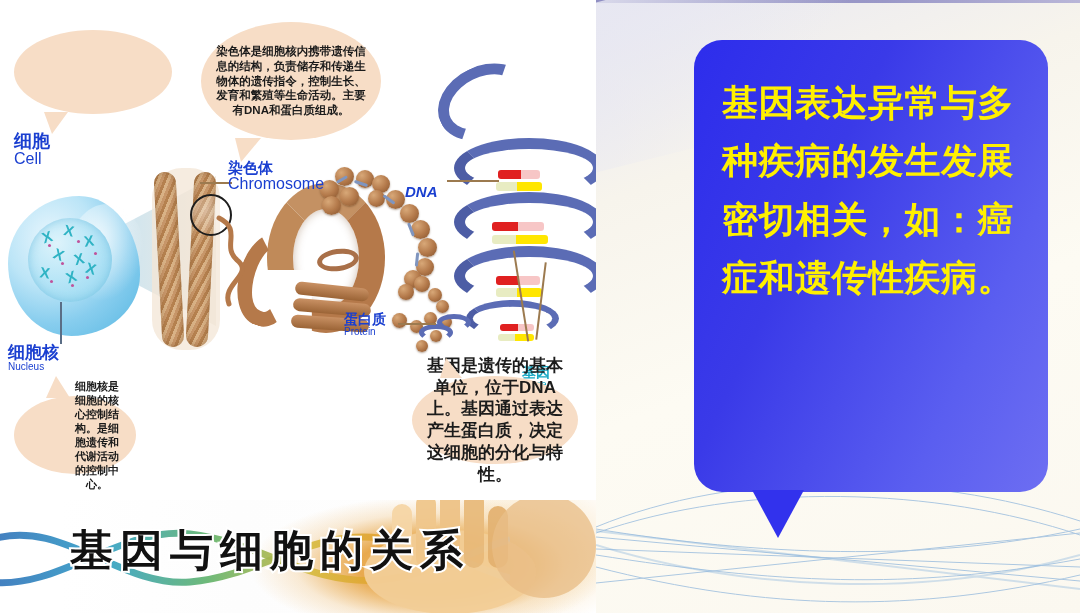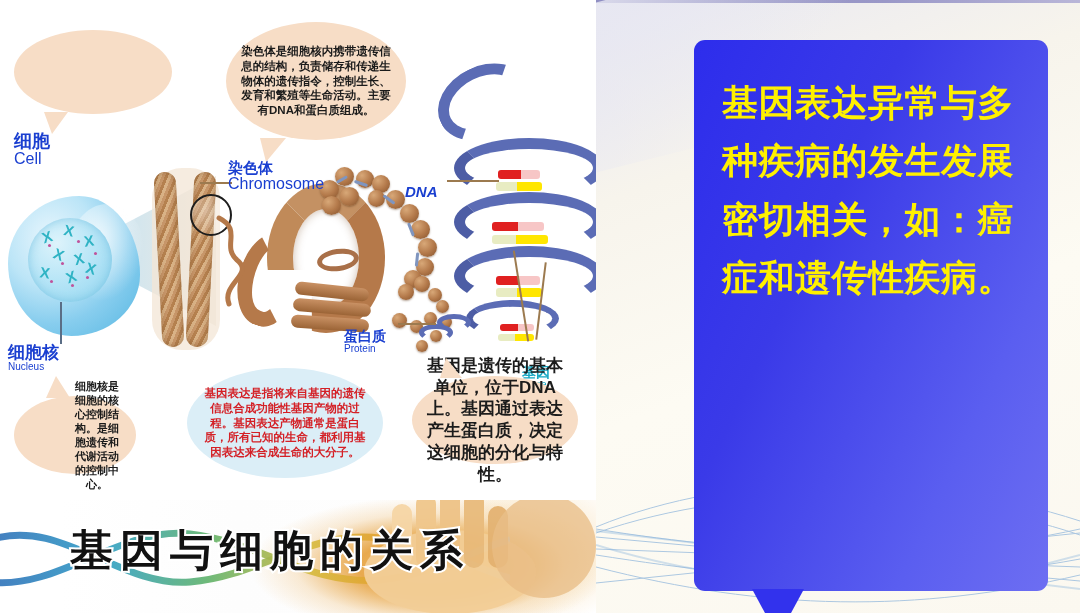--- a/index.html
+++ b/index.html
@@ -186,23 +186,23 @@
     background: linear-gradient(90deg,#8f8ec2,#9a98c8 60%,#b9b6d8);
   }
   #right-panel .glow {
     position:absolute; left:-40px; top:-30px; width:340px; height:170px;
     background: linear-gradient(135deg, rgba(231,231,242,.95) 0%, rgba(253,250,240,0) 70%);
     transform: skewY(-14deg);
   }
   .wave-lines { position:absolute; left:0; bottom:0; width:484px; height:150px; }
 
   .blue-bubble {
-    position:absolute; left:98px; top:40px; width:354px; height:551px;
+    position:absolute; left:98px; top:40px; width:354px; height:452px;
     background: linear-gradient(115deg, #2d2dec 0%, #3a3ae8 35%, #5a5ef0 75%, #6d6ef2 100%);
-    border-radius: 11px;
+    border-radius: 28px;
   }
   .blue-bubble .tail {
     position:absolute; left:58px; bottom:-46px; width:0; height:0;
     border-left: 26px solid transparent;
     border-right: 26px solid transparent;
     border-top: 48px solid #3232ed;
   }
   .blue-bubble .bb-text {
     position:absolute; left:28px; top:34px; width:302px;
     color:#fff000;
@@ -327,53 +327,50 @@
 
     <div class="label" style="left:228px;top:160px;width:96px;">
       <div class="cn" style="font-size:15px;">染色体</div>
       <div class="en" style="font-size:16px;">Chromosome</div>
     </div>
 
     <div class="label" style="left:405px;top:184px;width:44px;font-style:italic;">
       <div class="cn" style="font-size:15px;">DNA</div>
     </div>
 
-    <div class="label" style="left:344px;top:329px;width:56px;">
+    <div class="label" style="left:344px;top:312px;width:56px;">
       <div class="cn" style="font-size:14px;">蛋白质</div>
       <div class="en" style="font-size:10px;">Protein</div>
     </div>
 
     <div class="label gene" style="left:522px;top:365px;width:44px;">
       <div class="cn" style="font-size:14px;">基因</div>
       <div class="en" style="font-size:10px;">Gene</div>
     </div>
 
     <div class="bubble" style="left:14px;top:30px;width:158px;height:84px;">
       <svg style="position:absolute;left:24px;bottom:-22px;width:40px;height:26px;">
         <polygon points="6,2 30,2 14,24" fill="#f7ddc6"></polygon>
       </svg>
     </div>
 
-    <div class="bubble" style="left:226px;top:22px;width:180px;height:118px;">
+    <div class="bubble" style="left:201px;top:22px;width:180px;height:118px;">
       <div class="txt" style="font-size:11.5px;">染色体是细胞核内携带遗传信息的结构，负责储存和传递生物体的遗传指令，控制生长、发育和繁殖等生命活动。主要有DNA和蛋白质组成。</div>
       <svg style="position:absolute;left:26px;bottom:-24px;width:44px;height:28px;">
         <polygon points="8,2 34,2 14,26" fill="#f7ddc6"></polygon>
       </svg>
     </div>
 
     <div class="bubble" style="left:14px;top:396px;width:122px;height:78px;">
       <div class="txt" style="font-size:11px;margin-left:44px;">细胞核是细胞的核心控制结构。是细胞遗传和代谢活动的控制中心。</div>
       <svg style="position:absolute;left:26px;top:-20px;width:36px;height:24px;">
         <polygon points="6,22 30,22 16,0" fill="#f7ddc6"></polygon>
       </svg>
     </div>
 
-    <div class="bubble" style="left:187px;top:368px;width:196px;height:110px;background:#dbeef7;">
-      <div class="txt" style="font-size:11.5px;color:#d42026;">基因表达是指将来自基因的遗传信息合成功能性基因产物的过程。基因表达产物通常是蛋白质，所有已知的生命，都利用基因表达来合成生命的大分子。</div>
-    </div>
 
     <div class="bubble" style="left:412px;top:376px;width:166px;height:88px;">
       <div class="txt" style="font-size:17px;">基因是遗传的基本单位，位于DNA上。基因通过表达产生蛋白质，决定这细胞的分化与特性。</div>
       <svg style="position:absolute;left:22px;top:-18px;width:36px;height:22px;">
         <polygon points="6,20 28,20 12,0" fill="#f7ddc6"></polygon>
       </svg>
     </div>
 
     <div class="banner">
       <div class="banner-img"></div>

